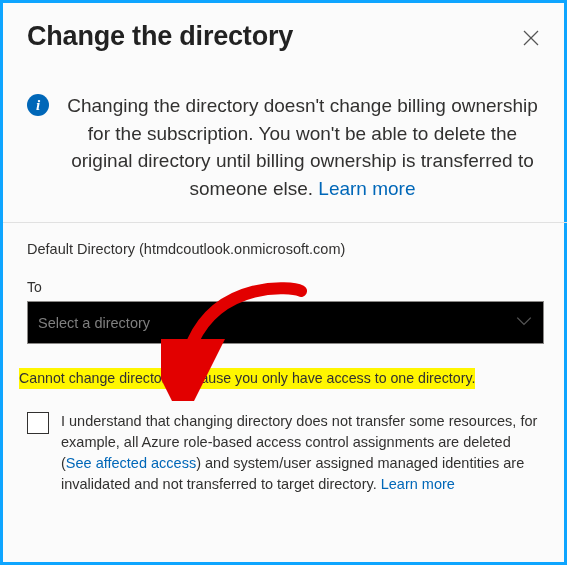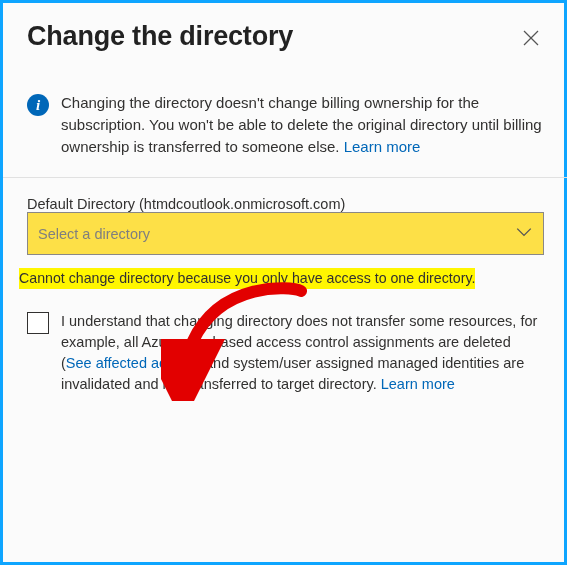--- a/index.html
+++ b/index.html
@@ -48,49 +48,51 @@
     background: #0067b8;
     color: #fff;
     font-weight: 700;
     font-size: 15px;
     display: flex; align-items: center; justify-content: center;
     font-family: Georgia, serif;
     font-style: italic;
     margin-top: 2px;
   }
   .info-text {
-    font-size: 15px;
+    font-size: 19px;
     line-height: 1.45;
     color: #323130;
+    text-align: center;
   }
   .link { color: #0067b8; cursor: pointer; }
   .divider {
     height: 1px;
     background: #e1e1e1;
     margin: 0 -24px 18px -24px;
   }
   .field-label {
     font-size: 14px;
     color: #323130;
     margin-bottom: 6px;
   }
   .field-value {
     font-size: 14.5px;
     color: #323130;
+    margin-bottom: 22px;
   }
   .dropdown {
     border: 1px solid #8a8886;
-    background: #fde047;
+    background: #000000;
     height: 43px;
     display: flex;
     align-items: center;
     justify-content: space-between;
     padding: 0 10px;
     cursor: pointer;
-    margin-bottom: 13px;
+    margin-bottom: 24px;
   }
   .dropdown-placeholder {
     color: #7f7f7f;
     font-size: 14.5px;
   }
   .chevron { color: #555; }
   .error-line {
     background: #fff600;
     font-size: 14.2px;
     color: #323130;
@@ -144,20 +146,21 @@
     <div class="info-icon">i</div>
     <div class="info-text">
       <span>Changing the directory doesn't change billing ownership for the subscription. You won't be able to delete the original directory until billing ownership is transferred to someone else. </span><span class="link">Learn more</span>
     </div>
   </div>
 
   <div class="divider"></div>
 
   <div class="field-value">Default Directory (htmdcoutlook.onmicrosoft.com)</div>
 
+  <div class="field-label">To</div>
   <div class="dropdown">
     <span class="dropdown-placeholder">Select a directory</span>
     <span class="chevron">
       <svg width="18" height="18" viewBox="0 0 16 16" stroke="currentColor" stroke-width="1.2" fill="none">
           <polyline points="2,5 8,11 14,5"></polyline>
         </svg>
     </span>
   </div>
 
   <div>

